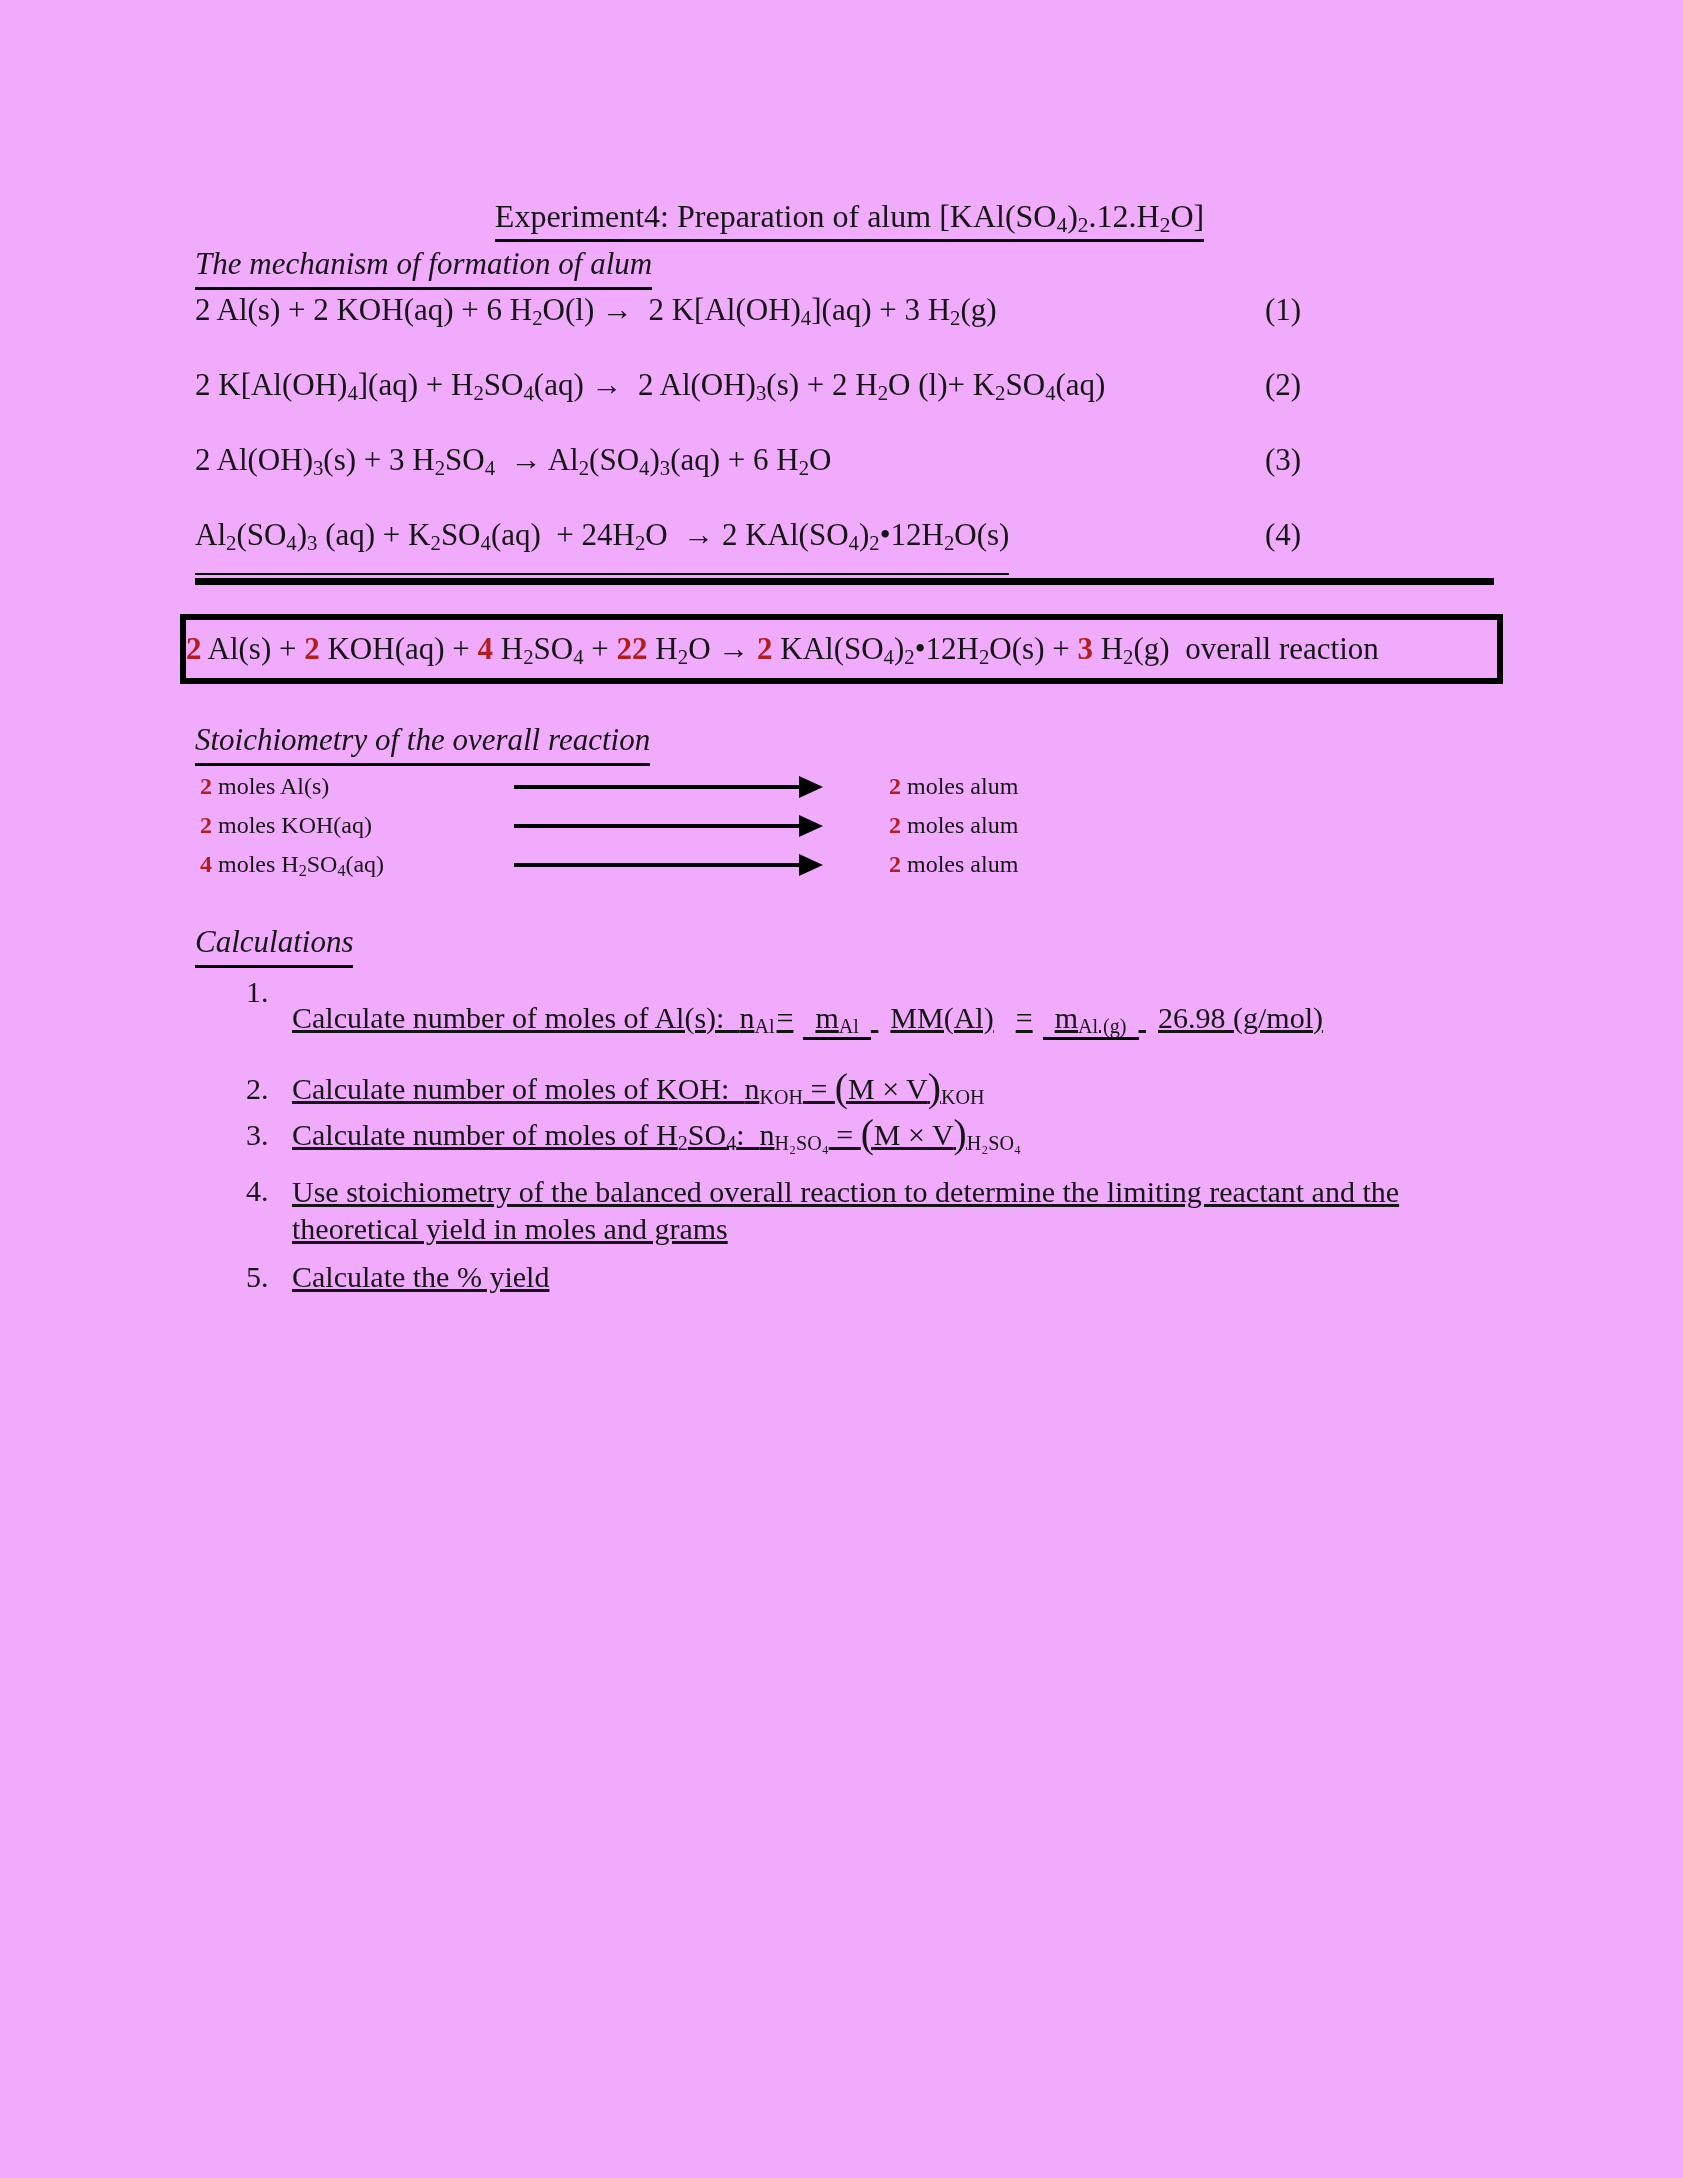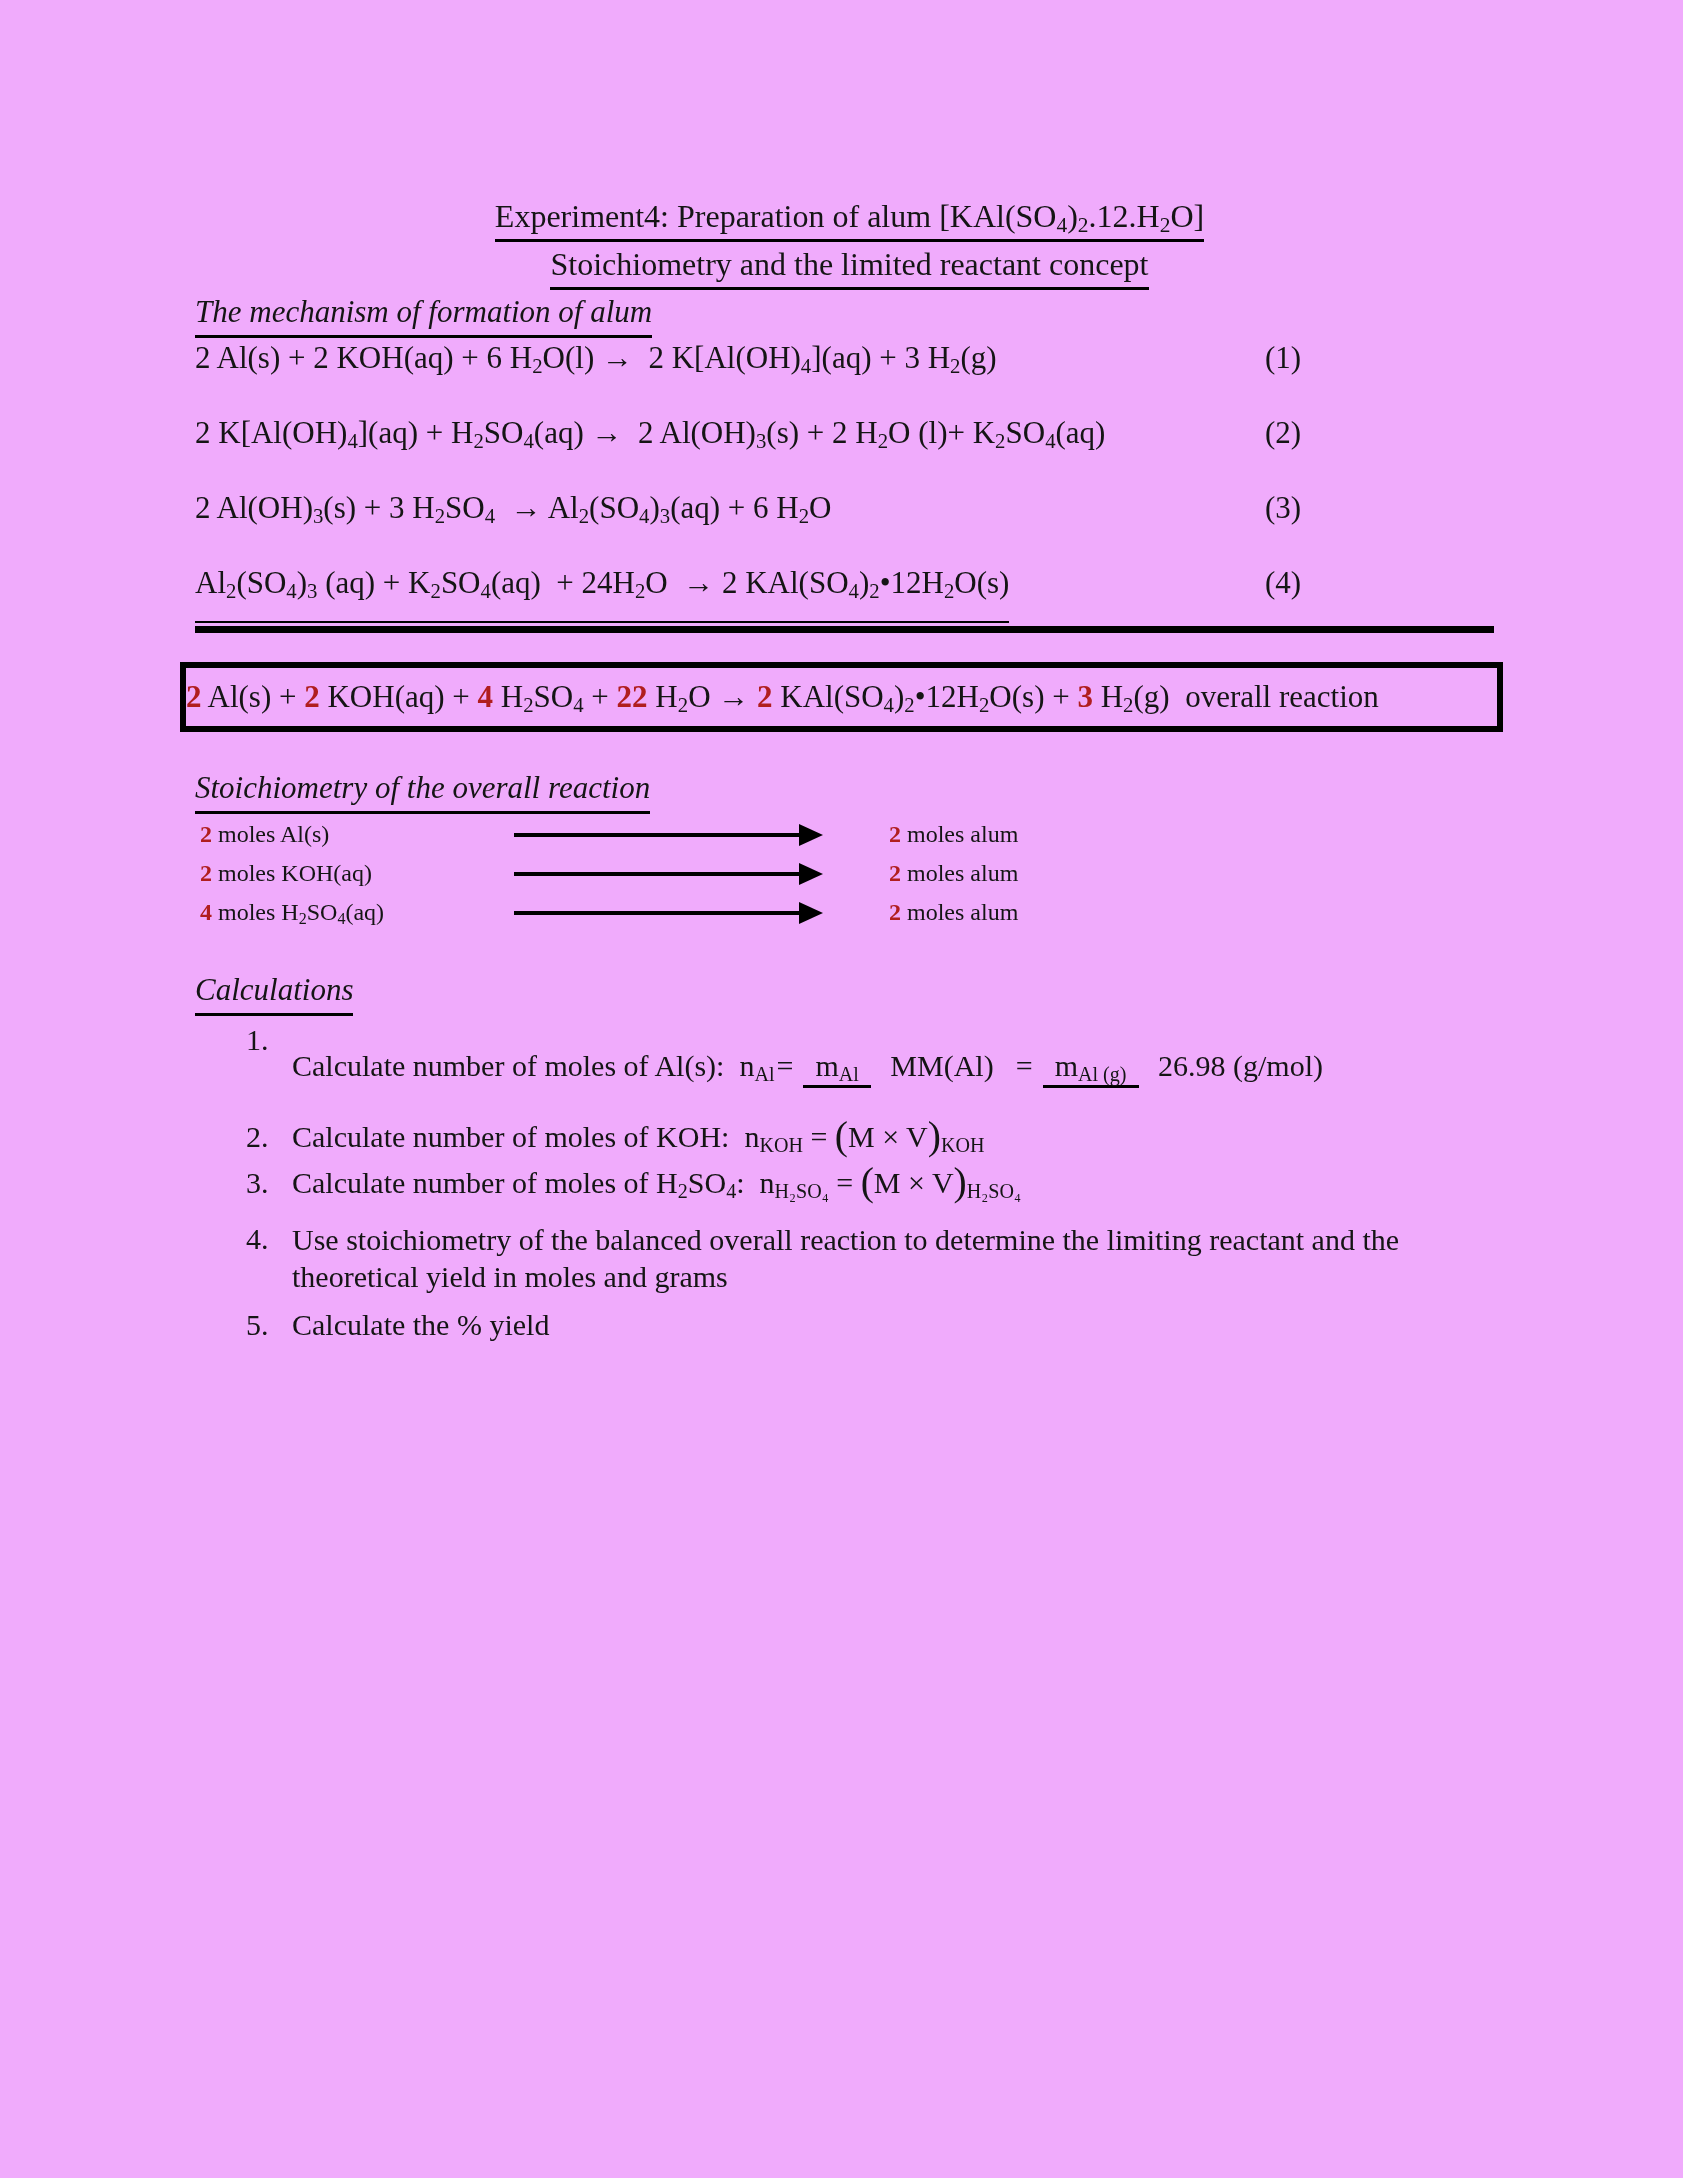--- a/index.html
+++ b/index.html
@@ -49,41 +49,38 @@
   .stoich-left{width:270px;flex:none;}
   .arrow{display:flex;align-items:center;width:309px;flex:none;margin-right:22px;}
   .arrow-line{flex:1;height:4px;background:#000;}
   .arrow-head{width:0;height:0;border-left:24px solid #000;border-top:11px solid transparent;border-bottom:11px solid transparent;}
 
   
   .calc{margin-top:36px;}
   .calc-list{margin-top:2px;}
   .calc-item{display:flex;padding-left:51px;font-size:30px;line-height:44px;margin-bottom:2px;}
   .calc-num{width:46px;flex:none;}
-  .calc-body{max-width:1168px;}
+  .calc-body{max-width:1168px;text-decoration:underline;}
   .calc-body.formula-row{display:flex;align-items:center;min-height:95px;max-width:none;}
   .calc-item.wrap2 .calc-body{line-height:37px;padding-top:4px;}
   .calc-item.wrap2{margin-bottom:8px;margin-top:12px;}
   .frac{display:inline-block;text-align:right;margin:16px 8px;}
   .frac-num{padding:0 12px 3px;border-bottom:3px solid #000;}
   .frac-den{padding:3px 12px 0;}
   .eq-sign{margin:0 2px;}
 </style>
 </head>
 <body>
 
 <div class="page">
   <div class="content">
 
     <div class="title-wrap">
       <div>
         <span class="u3"><span>Experiment4: Preparation of alum [KAl(SO</span><sub>4</sub><span>)</span><sub>2</sub><span>.12.H</span><sub>2</sub><span>O]</span></span>
-      </div>
-      <div>
-        <span class="u3">Stoichiometry and the limited reactant concept</span>
       </div>
     </div>
 
     <div class="section-heading">
       <span class="u3">The mechanism of formation of alum</span>
     </div>
 
     <div class="eq-row">
       <span><span>2 Al(s) + 2 KOH(aq) + 6 H</span><sub>2</sub><span>O(l) → &nbsp;2 K[Al(OH)</span><sub>4</sub><span>](aq) + 3 H</span><sub>2</sub><span>(g)</span></span>
       <span class="eq-num">(1)</span>

